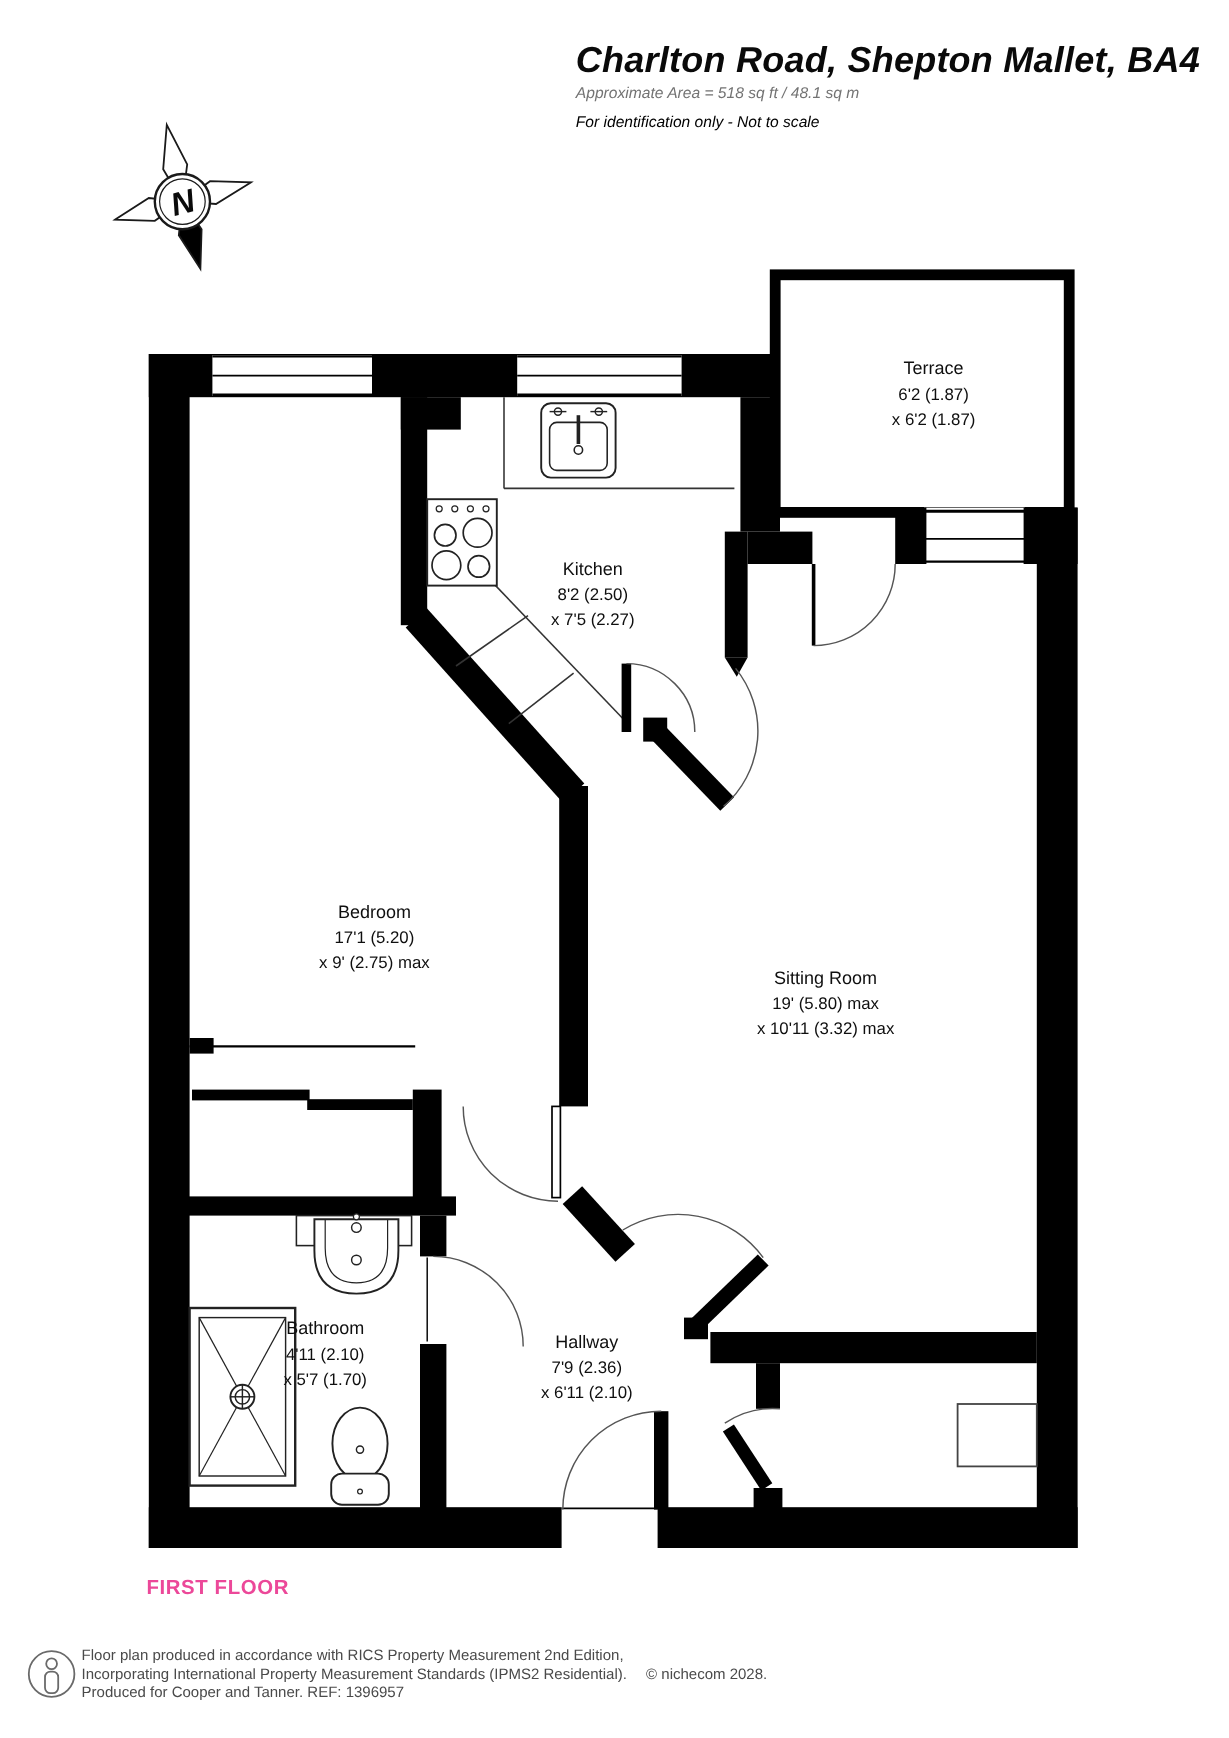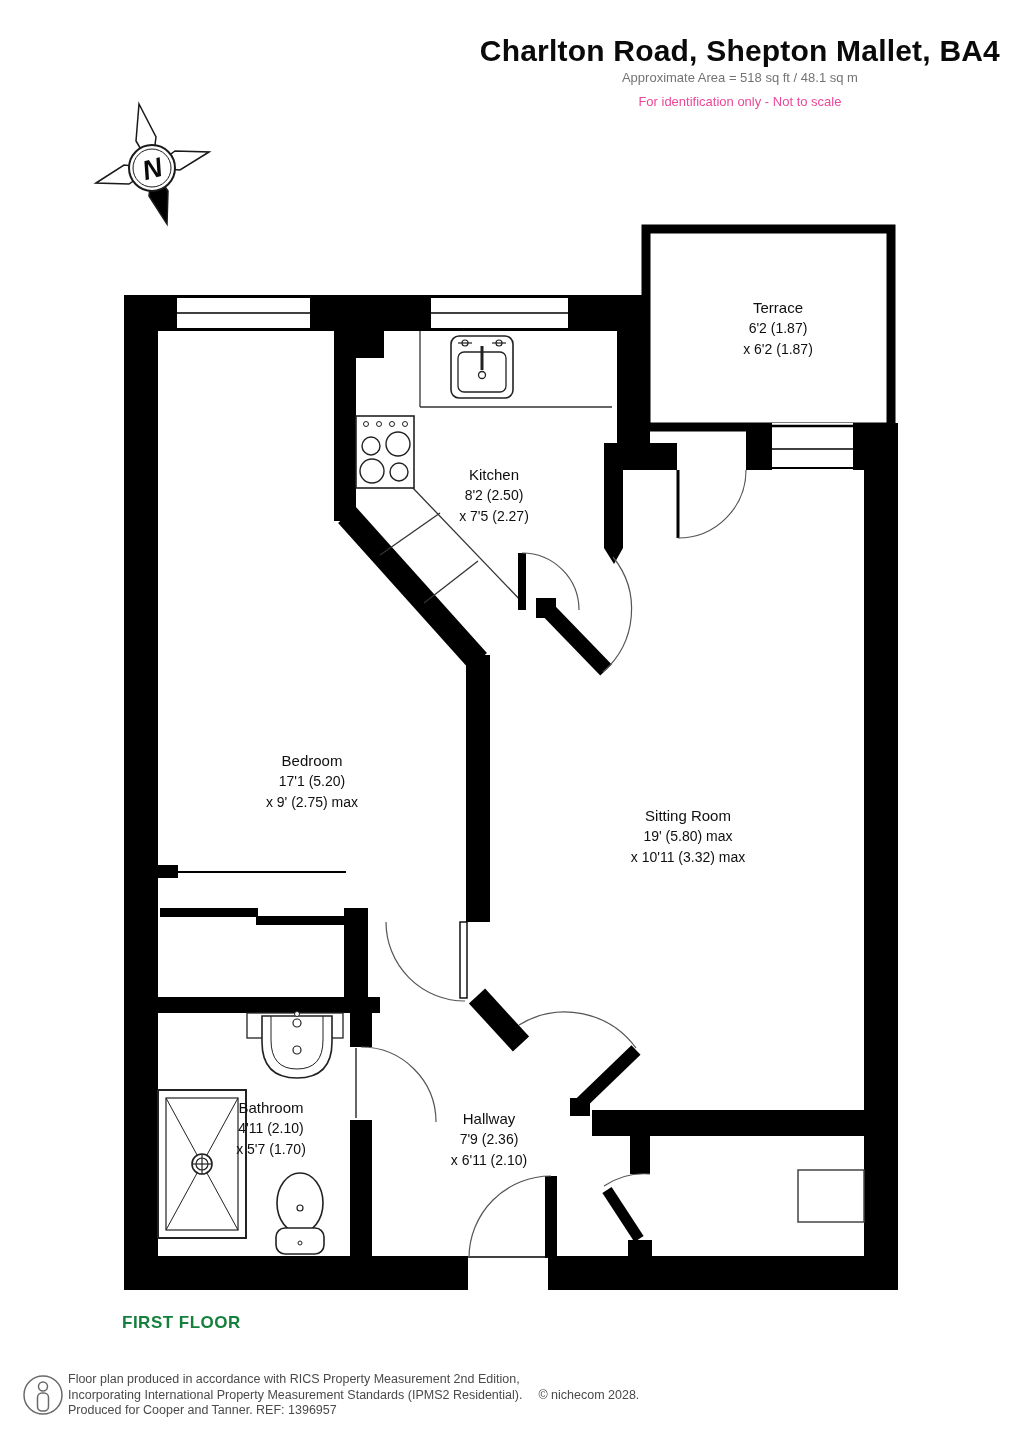--- a/index.html
+++ b/index.html
@@ -1,30 +1,30 @@
 <!DOCTYPE html>
 <html><head>
 <meta charset="utf-8">
 <style>
   html,body{margin:0;padding:0;background:#ffffff;}
   #page{position:relative;width:1024px;height:1448px;background:#ffffff;overflow:hidden;
         font-family:"Liberation Sans", sans-serif;color:#111;}
   #plan-svg{position:absolute;left:0;top:0;width:1024px;height:1448px;}
 
-  .title-block{position:absolute;top:34px;right:24px;text-align:center;}
+  .title-block{position:absolute;top:34px;right:24px;text-align:left;font-style:italic;}
   .title-block .title{font-size:30px;font-weight:700;letter-spacing:0.2px;color:#0a0a0a;}
   .title-block .area{font-size:13px;font-weight:400;margin-top:2px;color:#737373;}
-  .title-block .disclaimer{font-size:13px;font-weight:400;margin-top:9px;color:#ec4899;}
+  .title-block .disclaimer{font-size:13px;font-weight:400;margin-top:9px;color:#000000;}
 
   .room-label{position:absolute;transform:translateX(-50%);text-align:center;
               font-size:14px;line-height:21px;color:#0f0f0f;white-space:nowrap;}
   .room-label .rname{font-weight:400;font-size:15px;}
 
   .floor-label{position:absolute;left:122px;top:1313px;font-size:17px;font-weight:700;
-               letter-spacing:0.5px;color:#15803d;}
+               letter-spacing:0.5px;color:#ec4899;}
 
   .footer{position:absolute;left:68px;top:1372px;font-size:12.5px;line-height:15.5px;
           color:#4a4a4a;}
   .footer .cpy{margin-left:16px;}
   .footer-icon{position:absolute;left:22px;top:1373px;}
 </style>
 </head>
 <body>
 
 <div id="page">

